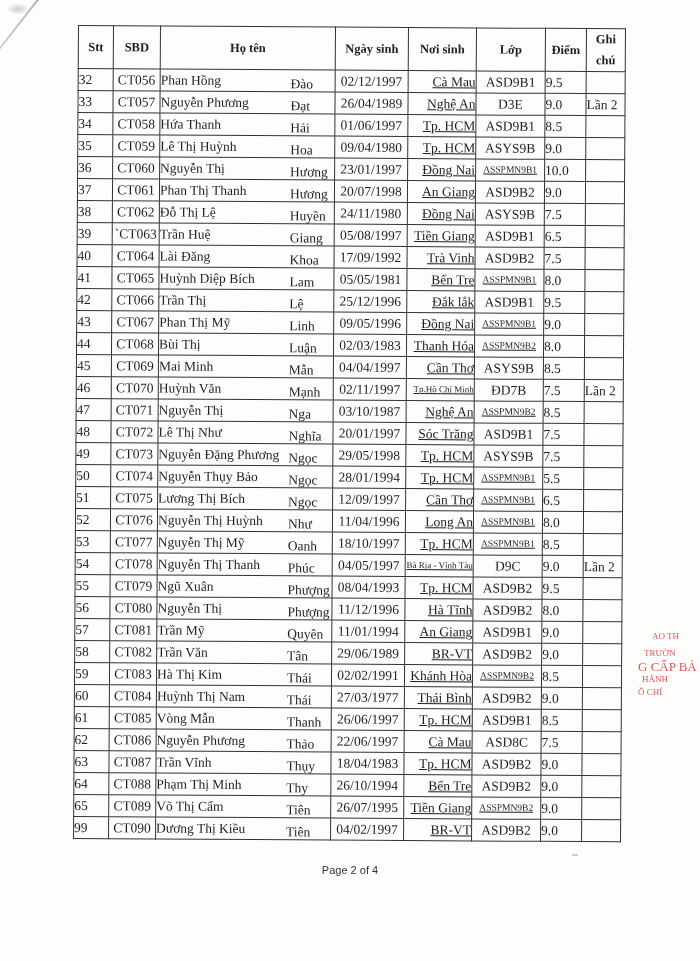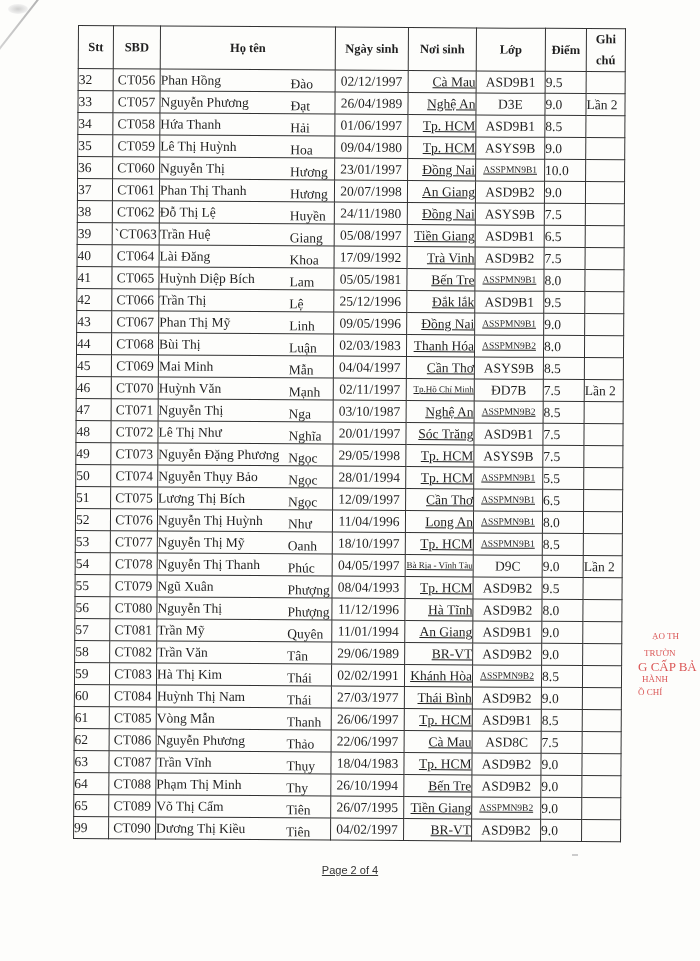--- a/index.html
+++ b/index.html
@@ -35,21 +35,21 @@
   td.score { width:40px; text-align:left; }
   td.note { padding-left:3px; }
   .stamp {
     position:absolute; left:638px; top:630px; width:60px; height:110px;
     color:#d43a3a; font-family:"Liberation Serif", serif; font-size:9px; line-height:13px;
     opacity:.85;
   }
   .stamp div { white-space:nowrap; }
   .footer {
     position:absolute; left:0; width:700px; top:864px; text-align:center;
-    font-family:"Liberation Sans", sans-serif; font-size:11px; color:#333;text-decoration:underline;
+    font-family:"Liberation Sans", sans-serif; font-size:11px; color:#333;
   }
   .speck { position:absolute; left:572px; top:854px; width:6px; height:2px; background:#ccc; }
 </style>
 </head>
 <body>
 
 <div class="smudge"></div>
 <div class="fold-line"></div>
 
 <table class="roster">

